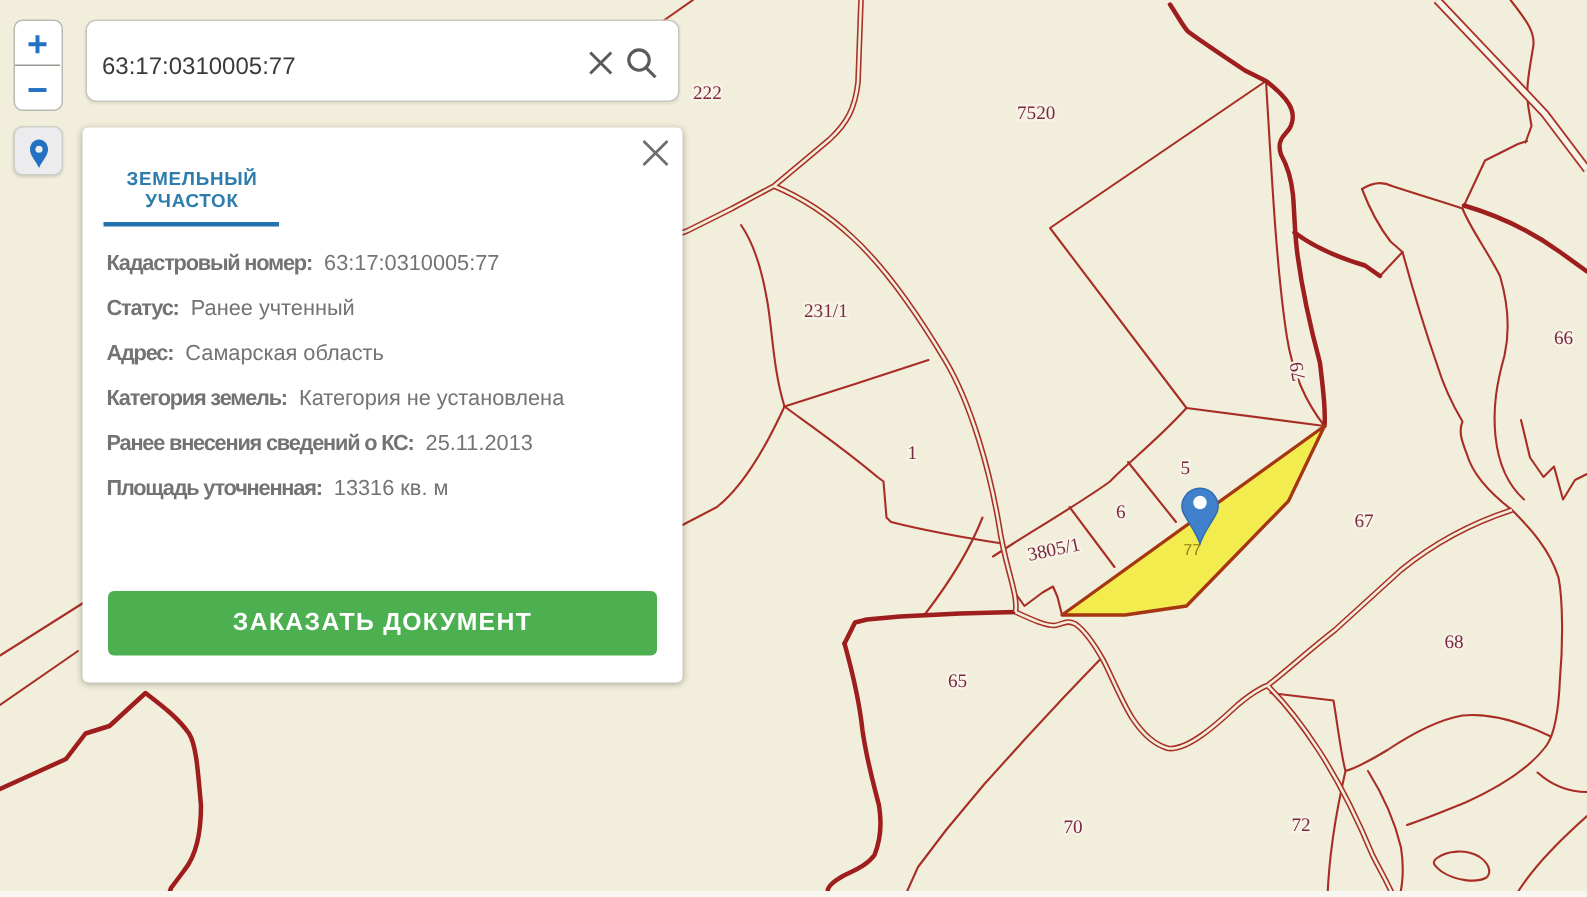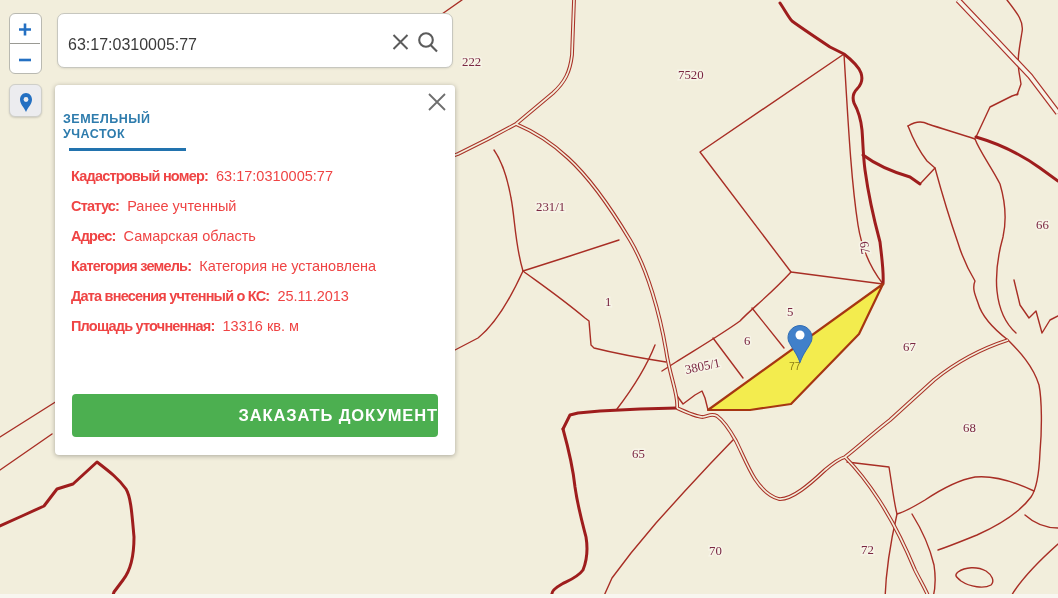--- a/index.html
+++ b/index.html
@@ -183,35 +183,35 @@
     <path d="M46.8,31.2 L53,37.5" stroke="#5b5b5b" stroke-width="2.1"></path>
   </svg>
 </div>
 
 <div class="ui" style="left:55px;top:85px;width:400px;height:370px;background:#ffffff;border-radius:4px;box-shadow:0 1px 5px rgba(0,0,0,0.3);">
 
   <svg width="22" height="22" style="position:absolute;right:7px;top:6px;">
     <path d="M3,3 L19,19 M19,3 L3,19" stroke="#6e6e6e" stroke-width="1.8"></path>
   </svg>
 
-  <div style="position:absolute;left:8px;top:27px;width:130px;color:#2e7cad;font-weight:bold;font-size:12.5px;letter-spacing:0.5px;line-height:15px;">ЗЕМЕЛЬНЫЙ<br>УЧАСТОК</div>
+  <div style="position:absolute;left:8px;top:27px;width:130px;text-align:center;color:#2e7cad;font-weight:bold;font-size:12.5px;letter-spacing:0.5px;line-height:15px;">ЗЕМЕЛЬНЫЙ<br>УЧАСТОК</div>
 
   <div style="position:absolute;left:14px;top:63px;width:117px;height:2.5px;background:#2273ae;"></div>
 
-  <div style="position:absolute;left:16px;top:83px;font-size:14.5px;color:#ef4444;">
+  <div style="position:absolute;left:16px;top:83px;font-size:14.5px;color:#737373;">
 
     <div style="height:30px;"><b style="letter-spacing:-0.8px;">Кадастровый номер:</b><span style="letter-spacing:0;">&nbsp; 63:17:0310005:77</span></div>
 
     <div style="height:30px;"><b style="letter-spacing:-0.8px;">Статус:</b><span style="letter-spacing:0;">&nbsp; Ранее учтенный</span></div>
 
     <div style="height:30px;"><b style="letter-spacing:-0.8px;">Адрес:</b><span style="letter-spacing:0;">&nbsp; Самарская область</span></div>
 
     <div style="height:30px;"><b style="letter-spacing:-0.8px;">Категория земель:</b><span style="letter-spacing:0;margin-top:24px;">&nbsp; Категория не установлена</span></div>
 
 
-    <div style="height:30px;"><b style="letter-spacing:-0.8px;">Дата внесения учтенный о КС:</b><span style="letter-spacing:0;">&nbsp; 25.11.2013</span></div>
+    <div style="height:30px;"><b style="letter-spacing:-0.8px;">Ранее внесения сведений о КС:</b><span style="letter-spacing:0;">&nbsp; 25.11.2013</span></div>
 
     <div style="height:30px;"><b style="letter-spacing:-0.8px;margin-top:27px;">Площадь уточненная:</b><span style="letter-spacing:0;">&nbsp; 13316 кв. м</span></div>
   </div>
 
-  <div style="position:absolute;left:17px;top:309px;width:366px;height:43px;background:#4caf50;border-radius:4px;color:#ffffff;font-weight:bold;font-size:16.5px;letter-spacing:0.9px;text-align:right;line-height:43px;">ЗАКАЗАТЬ ДОКУМЕНТ</div>
+  <div style="position:absolute;left:17px;top:309px;width:366px;height:43px;background:#4caf50;border-radius:4px;color:#ffffff;font-weight:bold;font-size:16.5px;letter-spacing:0.9px;text-align:center;line-height:43px;">ЗАКАЗАТЬ ДОКУМЕНТ</div>
 </div>
 </div>
 
 </body></html>

